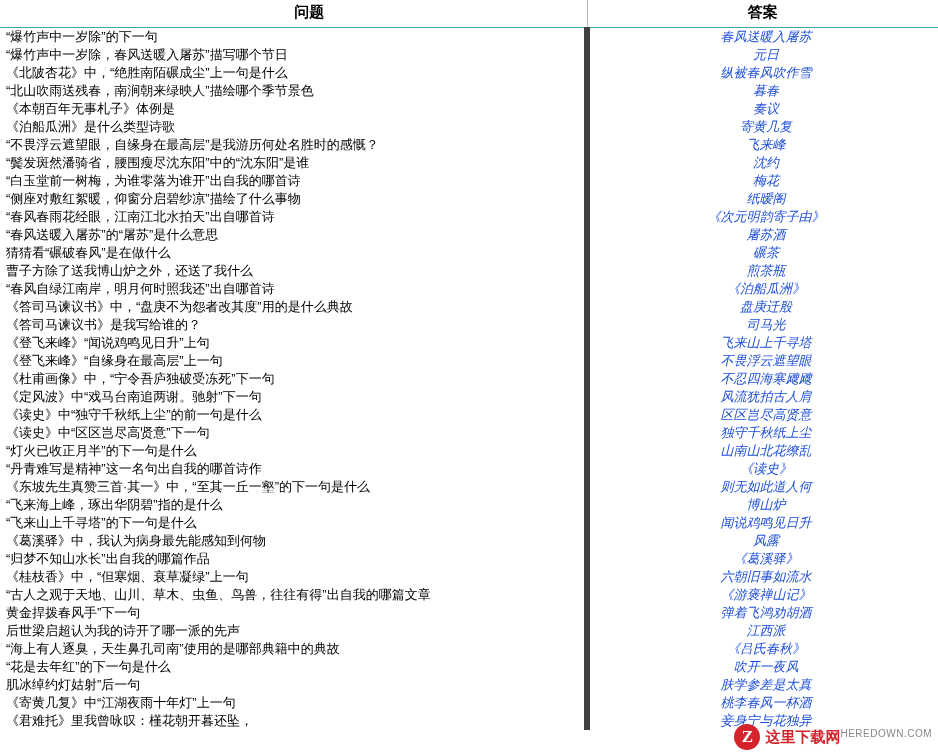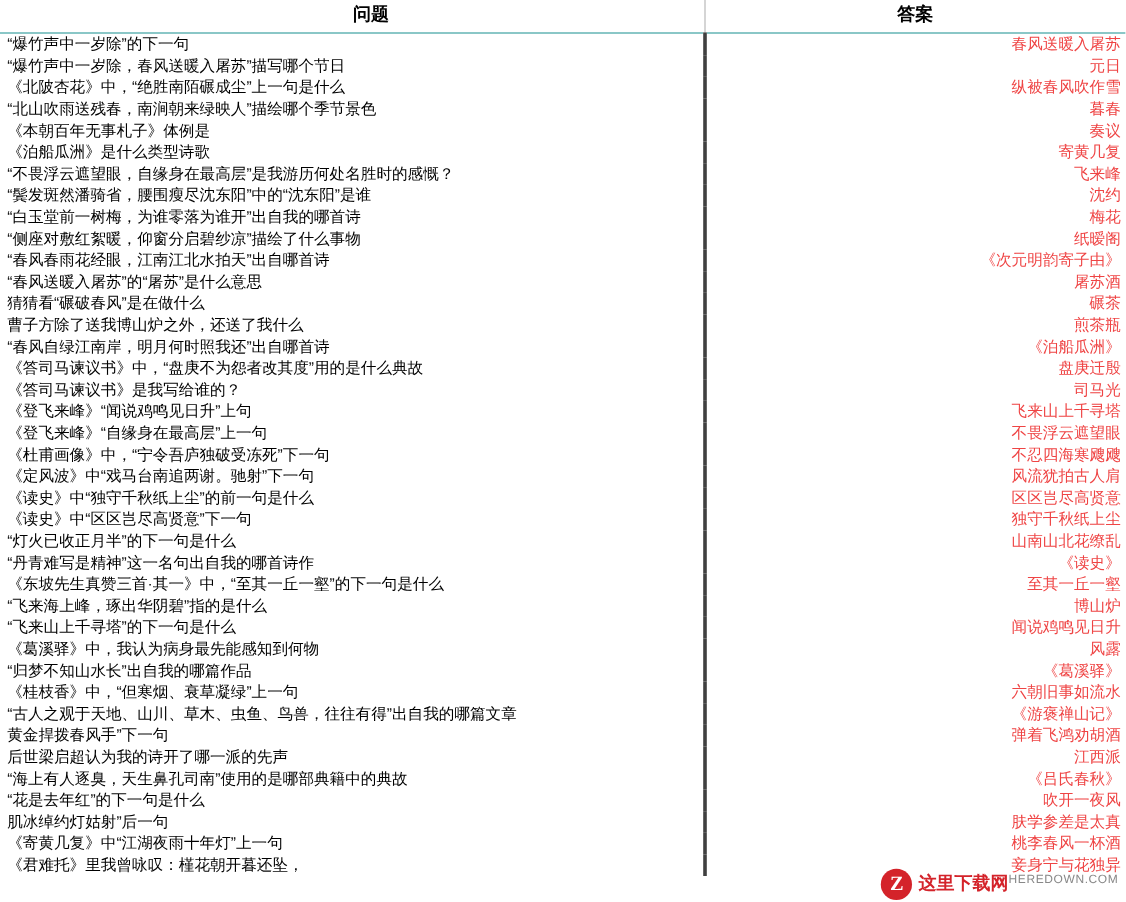--- a/index.html
+++ b/index.html
@@ -41,27 +41,28 @@
     line-height: 18px;
     padding: 0px 4px 0px 6px;
     height: 18px;
     vertical-align: middle;
     white-space: nowrap;
     overflow: hidden;
     text-overflow: clip;
   }
   .qa-table tbody td.cell-q {
     color: #000000;
-    border-right: 3px solid #404040;
+    border-right: 6px solid #404040;
     text-align: left;
   }
   .qa-table tbody td.cell-a {
-    color: #ef4444;
-    text-align: right;
+    color: #1d4ed8;
+    text-align: center;
     padding-left: 8px;
+    font-style: italic;
   }
 
   
   .watermark {
     position: absolute;
     right: 6px;
     bottom: 2px;
     display: flex;
     align-items: center;
     gap: 5px;
@@ -205,21 +206,21 @@
       <tr>
         <td class="cell-q">“灯火已收正月半”的下一句是什么</td>
         <td class="cell-a">山南山北花缭乱</td>
       </tr>
       <tr>
         <td class="cell-q">“丹青难写是精神”这一名句出自我的哪首诗作</td>
         <td class="cell-a">《读史》</td>
       </tr>
       <tr>
         <td class="cell-q">《东坡先生真赞三首·其一》中，“至其一丘一壑”的下一句是什么</td>
-        <td class="cell-a">至其一丘一壑</td>
+        <td class="cell-a">则无如此道人何</td>
       </tr>
       <tr>
         <td class="cell-q">“飞来海上峰，琢出华阴碧”指的是什么</td>
         <td class="cell-a">博山炉</td>
       </tr>
       <tr>
         <td class="cell-q">“飞来山上千寻塔”的下一句是什么</td>
         <td class="cell-a">闻说鸡鸣见日升</td>
       </tr>
       <tr>

